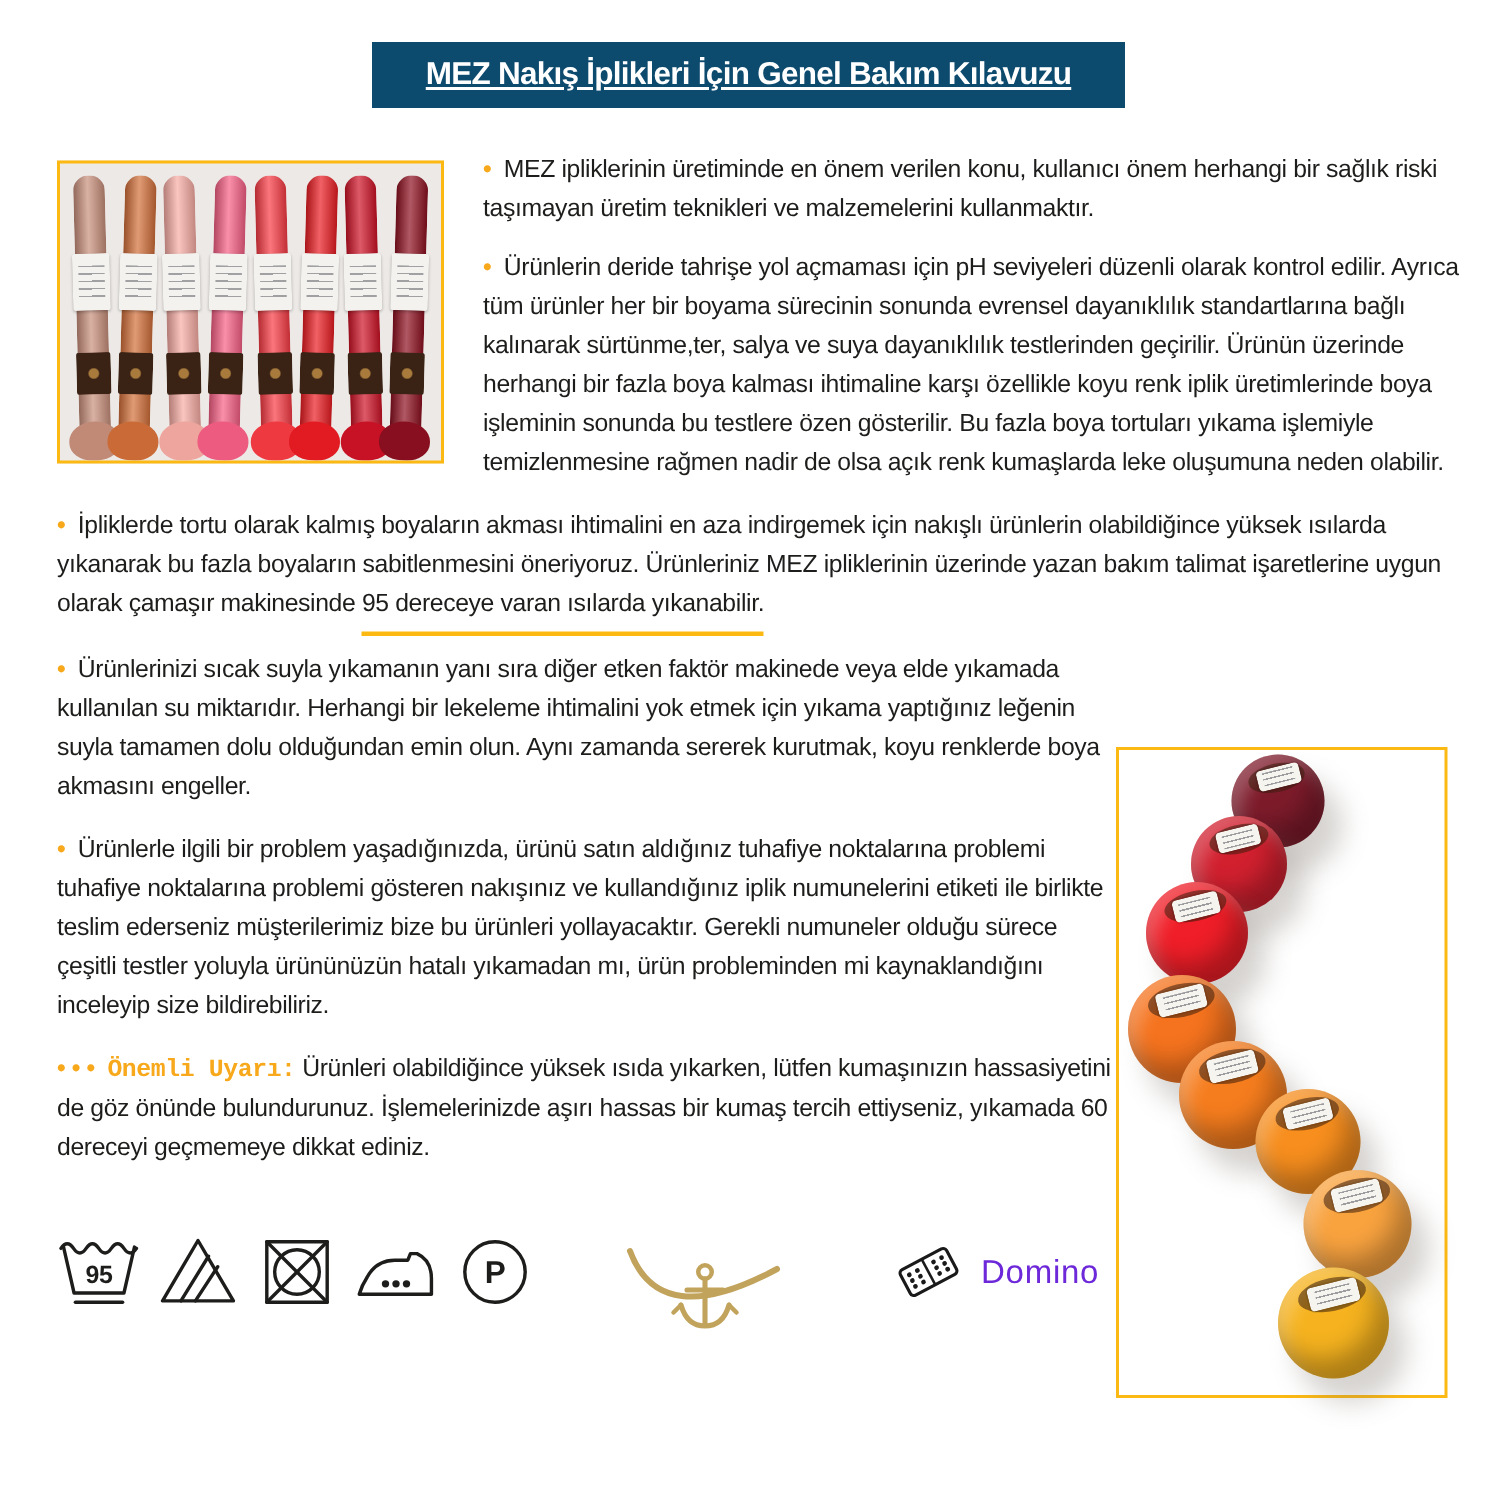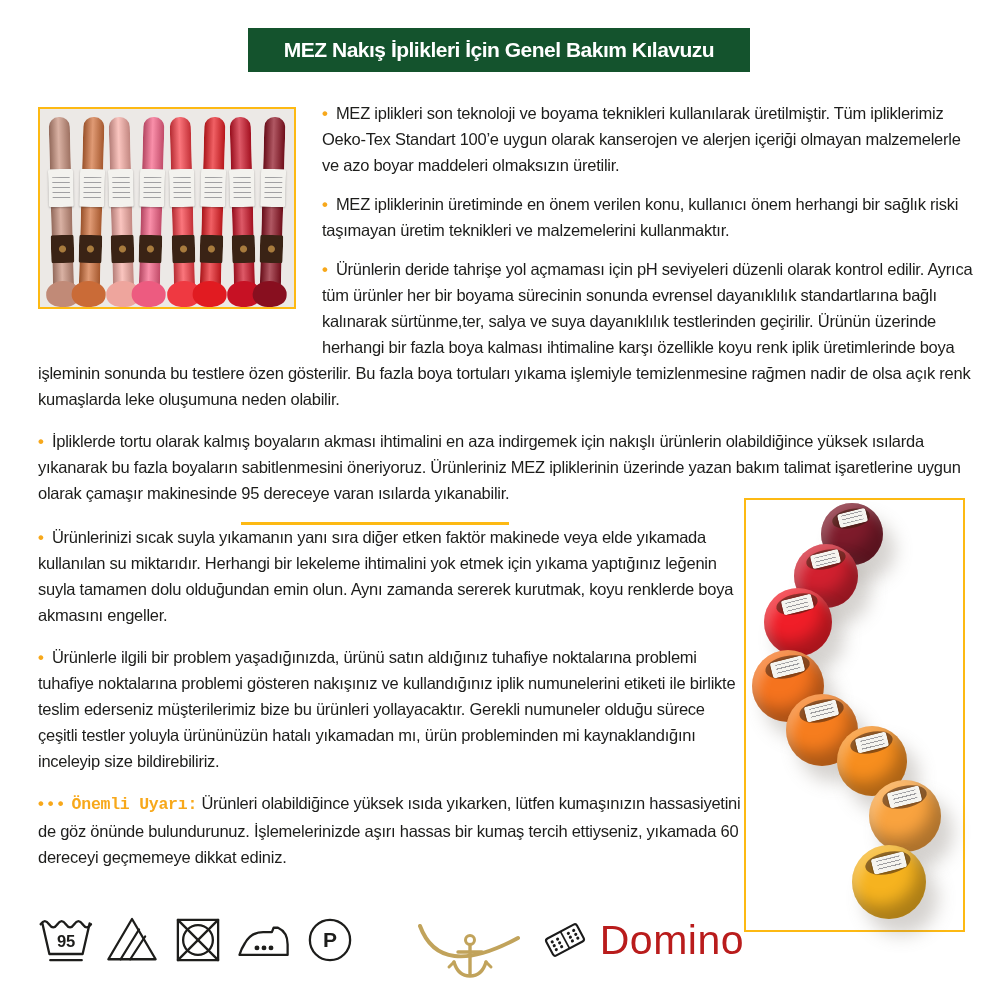--- a/index.html
+++ b/index.html
@@ -8,21 +8,21 @@
 
   .header {
     position:absolute; left:248px; top:28px; width:502px; height:44px;
     display:flex; align-items:center; justify-content:center;
     color:#ffffff; font-weight:700; font-size:21px; letter-spacing:-0.5px; white-space:nowrap;
   }
 
   .content { position:absolute; left:38px; top:100px; width:939px; font-size:16.5px; line-height:26px; letter-spacing:-0.25px; }
   .para { margin-bottom:13px; }
   .bullet { color:#F7A81B; font-weight:700; margin-right:4px; }
-  .underlined { border-bottom:3px solid #000000; padding-bottom:20px; }
+  .underlined { border-bottom:3px solid #000000; padding-bottom:10px; }
   .warn-label { color:#F7A81B; font-weight:700;font-family:Liberation Mono, monospace; }
   .narrow { position:static; width:706px; margin-top:15px; }
 
   
   .img-left {
     float:left; width:258px; height:202px; margin:7px 26px 26px 0;
     border:2px solid #FDB913; position:relative; overflow:hidden;
     display:flex; justify-content:space-evenly; align-items:flex-start; padding:8px 4px 0 4px;
   }
   .skein { position:relative; width:25px; height:186px; flex:0 0 auto; }
@@ -64,29 +64,29 @@
   .care-icons svg { width:56px; height:56px; display:block; }
   .stroke { fill:none; stroke:#1d1d1b; stroke-width:2.6; stroke-linecap:round; stroke-linejoin:round; }
   .icon-num { font-family:"Liberation Sans",sans-serif; font-weight:700; font-size:19px; fill:#1d1d1b; }
 
   .anchor-logo { position:relative; width:136px; height:96px; margin-left:22px; color:#C1A35B; text-align:center; }
   .anchor-word { font-family:"Liberation Serif","DejaVu Serif",serif; font-weight:700; font-size:35px; letter-spacing:0.5px; line-height:36px; }
   .anchor-reg { font-size:11px; vertical-align:super; }
   .anchor-art { position:absolute; left:0; top:30px; width:136px; height:64px; }
 
   .domino-logo { display:flex; align-items:center; gap:12px; margin-left:28px; }
-  .domino-word { font-size:41px; color:#b91c1c; letter-spacing:0.5px; }
+  .domino-word { font-size:22px; color:#6d28d9; letter-spacing:0.5px; }
   .domino-piece { width:46px; height:40px; }
 </style>
 </head>
 <body>
 
 <div>
 
-  <div class="header" style="background-color: #14532d;">
+  <div class="header" style="background-color: #0c4a6e; text-decoration: underline;">
     <span>MEZ Nakış İplikleri İçin Genel Bakım Kılavuzu</span>
   </div>
 
   <div class="content">
 
     <div class="img-left" style="border-color: rgb(253, 185, 19); background-color: rgb(236, 233, 230);">
       <div class="skein">
         <div class="skein-body" style="background-color: rgb(201, 144, 124);">
             <div class="skein-label"></div>
             <div class="skein-band"></div>
@@ -137,21 +137,20 @@
       </div>
       <div class="skein">
         <div class="skein-body" style="background-color: rgb(142, 16, 32);">
             <div class="skein-label"></div>
             <div class="skein-band"></div>
           </div>
         <div class="skein-tail" style="background-color: rgb(142, 16, 32);"></div>
       </div>
     </div>
 
-    <p class="para"><span class="bullet">•</span> <span>MEZ iplikleri son teknoloji ve boyama teknikleri kullanılarak üretilmiştir. Tüm ipliklerimiz Oeko-Tex Standart 100’e uygun olarak kanserojen ve alerjen içeriği olmayan malzemelerle ve azo boyar maddeleri olmaksızın üretilir.</span></p>
 
     <p class="para"><span class="bullet">•</span> <span>MEZ ipliklerinin üretiminde en önem verilen konu, kullanıcı önem herhangi bir sağlık riski taşımayan üretim teknikleri ve malzemelerini kullanmaktır.</span></p>
 
     <p class="para"><span class="bullet">•</span> <span>Ürünlerin deride tahrişe yol açmaması için pH seviyeleri düzenli olarak kontrol edilir. Ayrıca tüm ürünler her bir boyama sürecinin sonunda evrensel dayanıklılık standartlarına bağlı kalınarak sürtünme,ter, salya ve suya dayanıklılık testlerinden geçirilir. Ürünün üzerinde herhangi bir fazla boya kalması ihtimaline karşı özellikle koyu renk iplik üretimlerinde boya işleminin sonunda bu testlere özen gösterilir. Bu fazla boya tortuları yıkama işlemiyle temizlenmesine rağmen nadir de olsa açık renk kumaşlarda leke oluşumuna neden olabilir.</span></p>
 
     <p class="para" style="margin-top:16px;"><span class="bullet">•</span> <span>İpliklerde tortu olarak kalmış boyaların akması ihtimalini en aza indirgemek için nakışlı ürünlerin olabildiğince yüksek ısılarda yıkanarak bu fazla boyaların sabitlenmesini öneriyoruz. Ürünleriniz MEZ ipliklerinin üzerinde yazan bakım talimat işaretlerine uygun olarak çamaşır makinesinde </span><span class="underlined" style="border-bottom-color: rgb(253, 185, 19);">95 dereceye varan ısılarda yıkanabilir.</span></p>
 
     <div class="narrow">
       <p class="para" style="margin-top:18px;"><span class="bullet">•</span> <span>Ürünlerinizi sıcak suyla yıkamanın yanı sıra diğer etken faktör makinede veya elde yıkamada kullanılan su miktarıdır. Herhangi bir lekeleme ihtimalini yok etmek için yıkama yaptığınız leğenin suyla tamamen dolu olduğundan emin olun. Aynı zamanda sererek kurutmak, koyu renklerde boya akmasını engeller.</span></p>
 

